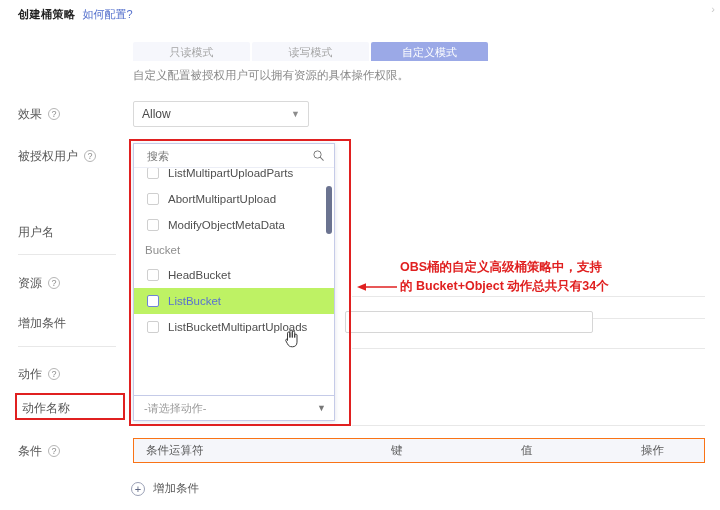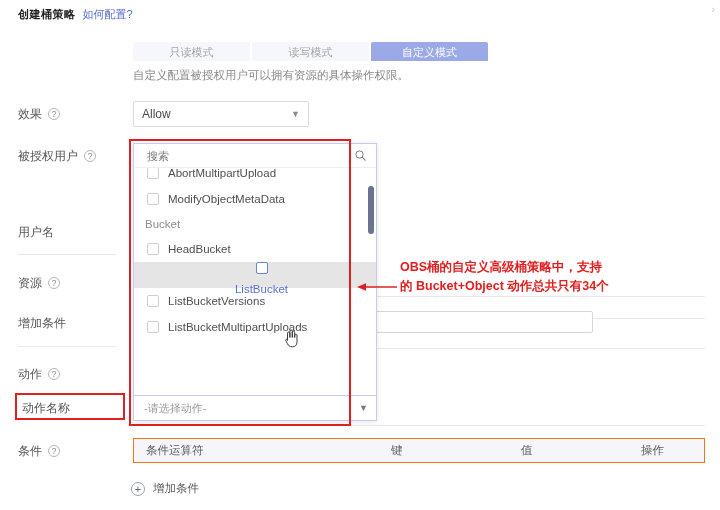--- a/index.html
+++ b/index.html
@@ -44,21 +44,21 @@
     display:flex; align-items:center; padding:0 8px; font-size:12px; color:#4a4a4a;
   }
   #effect-select .caret { margin-left:auto; color:#8c8c8c; font-size:9px; }
 
   
   .ghost-input { position:absolute; border:1px solid #d6d6d6; border-radius:2px; background:#fff; }
   .hr { position:absolute; height:1px; background:#e8e8e8; }
 
   
   #action-popup {
-    position:absolute; left:133px; top:143px; width:244px; height:278px;
+    position:absolute; left:133px; top:143px; width:202px; height:278px;
     background:#fff; border:1px solid #c5cbe8;
     box-shadow:0 1px 5px rgba(40,50,90,.13);
     overflow:hidden;
   }
   #search-row {
     height:24px; border-bottom:1px solid #eceef6;
     display:flex; align-items:center; padding:0 9px 0 11px;
   }
   #search-input {
     border:0; outline:0; flex:1; font-size:11px; color:#a0a0a0;
@@ -68,21 +68,21 @@
 
   #option-scroll { position:relative; height:228px; overflow:hidden; }
   #option-list { position:absolute; left:0; top:-8px; width:100%; }
   .opt {
     height:26px; display:flex; align-items:center; padding-left:13px; gap:9px;
     font-size:11.5px; color:#4f4f4f;
   }
   .opt .cb {
     width:12px; height:12px; border:1px solid #cfcfcf; border-radius:2px; background:#fff; flex:none;
   }
-  .opt.sel { background:#e5e5e5; color:#5a72cf;flex-direction:column; }
+  .opt.sel { background:#bef264; color:#5a72cf; }
   .opt.sel .cb { border-color:#6d83d6; }
   .grp-head { height:24px; display:flex; align-items:center; padding-left:11px;
               font-size:11.5px; color:#8e8e8e; }
 
   #scroll-track { position:absolute; right:2px; top:2px; width:6px; height:224px; }
   #scroll-thumb { position:absolute; right:0; top:16px; width:6px; height:48px;
                   background:#6b7390; border-radius:3px; }
 
   #action-trigger {
     position:absolute; left:0; bottom:0; width:100%; height:25px;
@@ -172,40 +172,40 @@
     <svg id="search-icon" viewBox="0 0 20 20">
       <circle cx="8.5" cy="8.5" r="5.6" fill="none" stroke="#7a7a7a" stroke-width="1.5"></circle>
       <line x1="12.6" y1="12.6" x2="17.4" y2="17.4" stroke="#7a7a7a" stroke-width="1.6" stroke-linecap="round"></line>
     </svg>
   </div>
 
   <div id="option-scroll">
     <div id="option-list">
       <div class="opt">
         <span class="cb"></span>
+        <span>ListMultipartUploadParts</span>
+      </div>
+      <div class="opt">
+        <span class="cb"></span>
         <span>AbortMultipartUpload</span>
       </div>
       <div class="opt">
         <span class="cb"></span>
         <span>ModifyObjectMetaData</span>
       </div>
       <div class="grp-head">
         <span>Bucket</span>
       </div>
       <div class="opt">
         <span class="cb"></span>
         <span>HeadBucket</span>
       </div>
       <div class="opt sel">
         <span class="cb"></span>
         <span>ListBucket</span>
-      </div>
-      <div class="opt">
-        <span class="cb"></span>
-        <span>ListBucketVersions</span>
       </div>
       <div class="opt">
         <span class="cb"></span>
         <span>ListBucketMultipartUploads</span>
       </div>
     </div>
 
     <div id="scroll-track">
       <div id="scroll-thumb"></div>
     </div>

